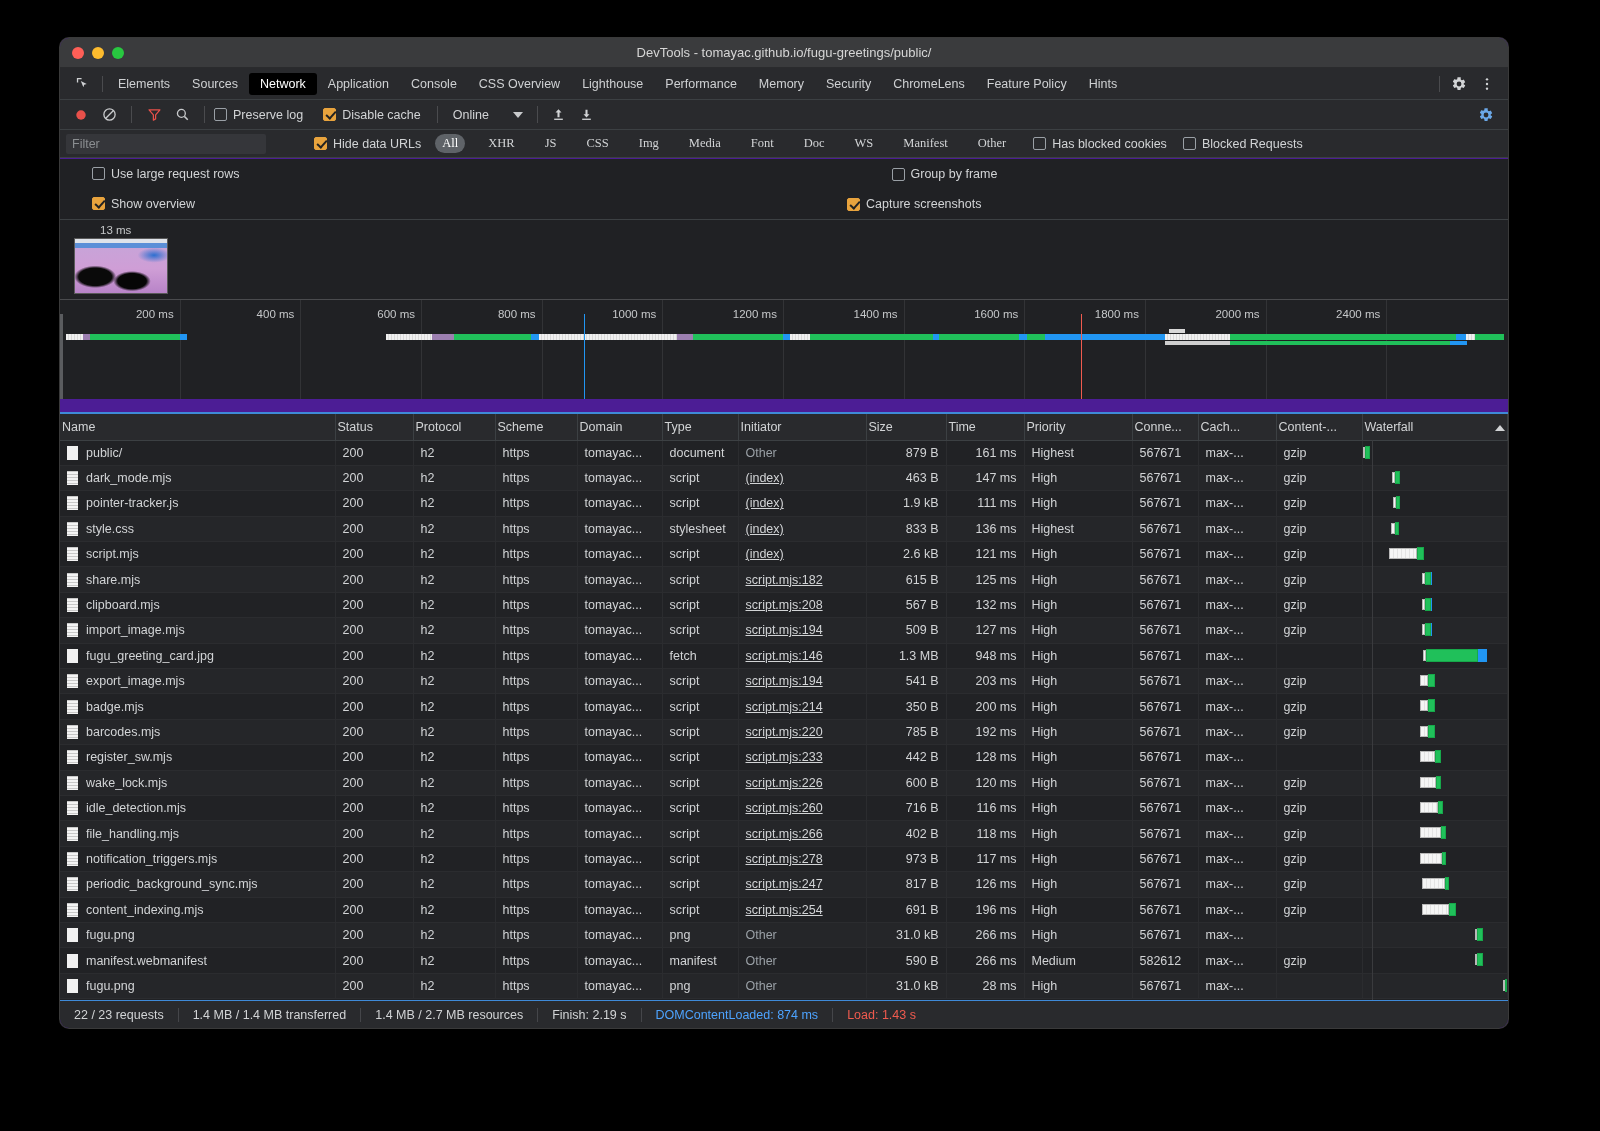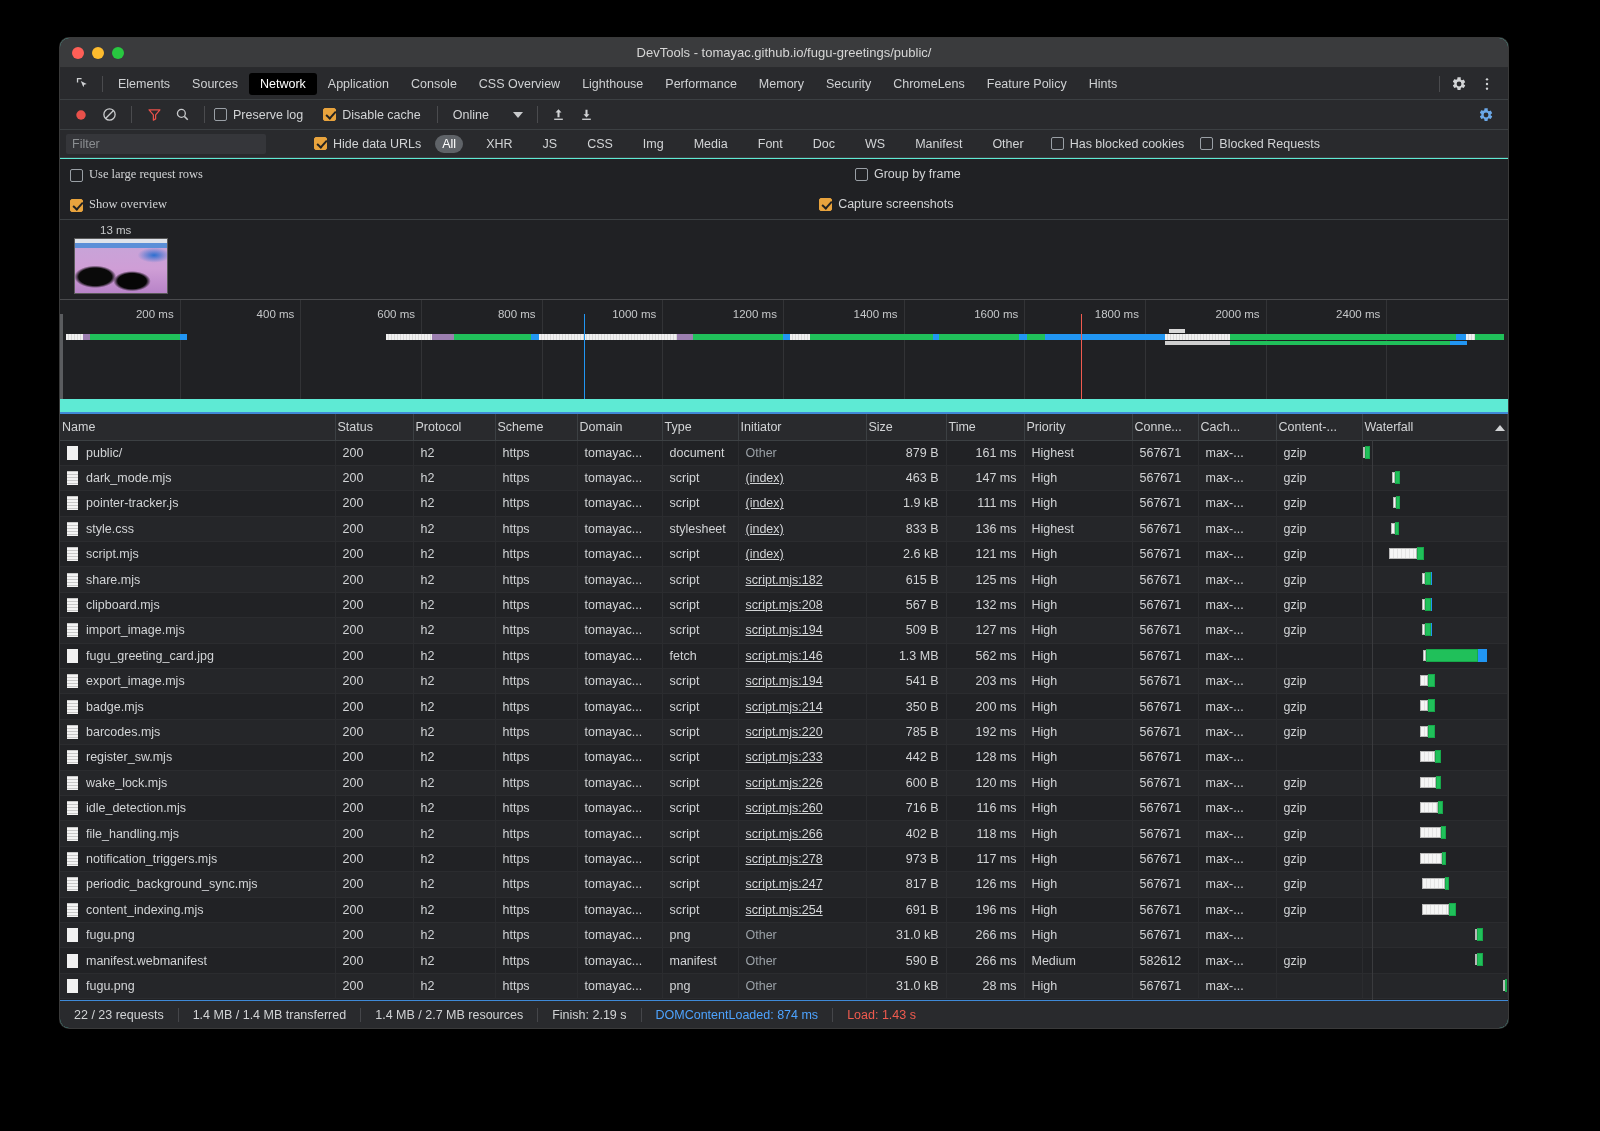--- a/index.html
+++ b/index.html
@@ -14,21 +14,21 @@
     position: relative;
     width: 1600px; height: 1131px;
     background: #000;
   }
 
   
   .window {
     position: absolute;
     left: 60px; top: 38px;
     width: 1448px; height: 990px;
-    background: #5eead4;
+    background: #4c1d95;
     border-radius: 9px;
     overflow: hidden;
     box-shadow: 0 0 0 1px #3a3a3a;
   }
 
   .titlebar {
     height: 30px;
     background: #3a3b3d;
     display: flex;
     align-items: center;
@@ -181,32 +181,33 @@
     margin-left: 48px;
     gap: 0px;
   }
   .type-pill {
     font-size: 12.5px;
     color: #d2d4d6;
     padding: 2px 7px;
     border-radius: 10px;
     margin: 0 8px;
     white-space: nowrap;
+    font-family: Liberation Serif, serif;
   }
   .type-pill.sel { background: #5f6368; color: #fff; }
 
   
   .optrow {
     height: 30px;
     background: #202124;
     display: flex;
     align-items: center;
   }
   .optrow.first { margin-top: 1px; }
-  .opt-left { margin-left: 10px; display: flex; align-items: flex-end; font-family: Liberation Serif, serif; }
+  .opt-left { margin-left: 32px; display: flex; align-items: flex-start; }
   .opt-right { margin-left: 652px; display: flex; align-items: center; }
 
   
   .filmstrip {
     height: 80px;
     background: #202124;
     border-top: 1px solid #3c4043;
     position: relative;
     padding: 4px 0 0 8px;
   }
@@ -831,21 +832,21 @@
             </tr>
             <tr class="row">
               <td class="name-cell"><span class="fileicon"></span><span>fugu_greeting_card.jpg</span></td>
               <td>200</td>
               <td>h2</td>
               <td>https</td>
               <td>tomayac...</td>
               <td>fetch</td>
               <td><span class="init-link">script.mjs:146</span></td>
               <td class="right">1.3 MB</td>
-              <td class="right">562 ms</td>
+              <td class="right">948 ms</td>
               <td>High</td>
               <td>567671</td>
               <td>max-...</td>
               <td></td>
               <td class="wf-cell">
                 <div class="wf-inner">
                   <div class="bar-wait" style="left: 42%; width: 2%;"></div>
                   <div class="bar-dl" style="left: 44%; width: 36%;"></div>
                   <div class="bar-extra" style="left: 80%; width: 6%;"></div>
                 </div>

